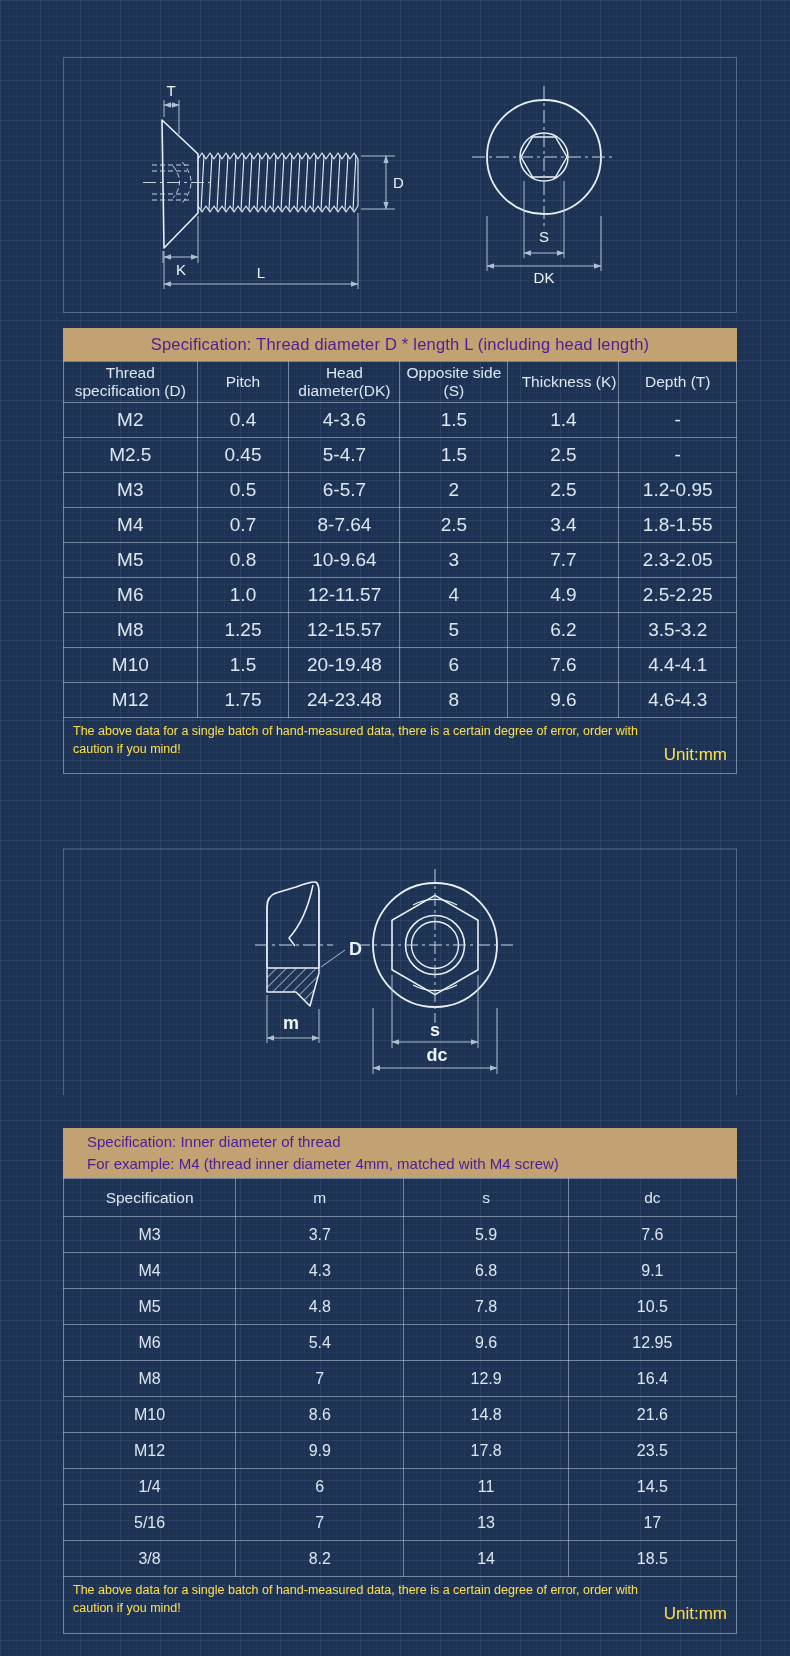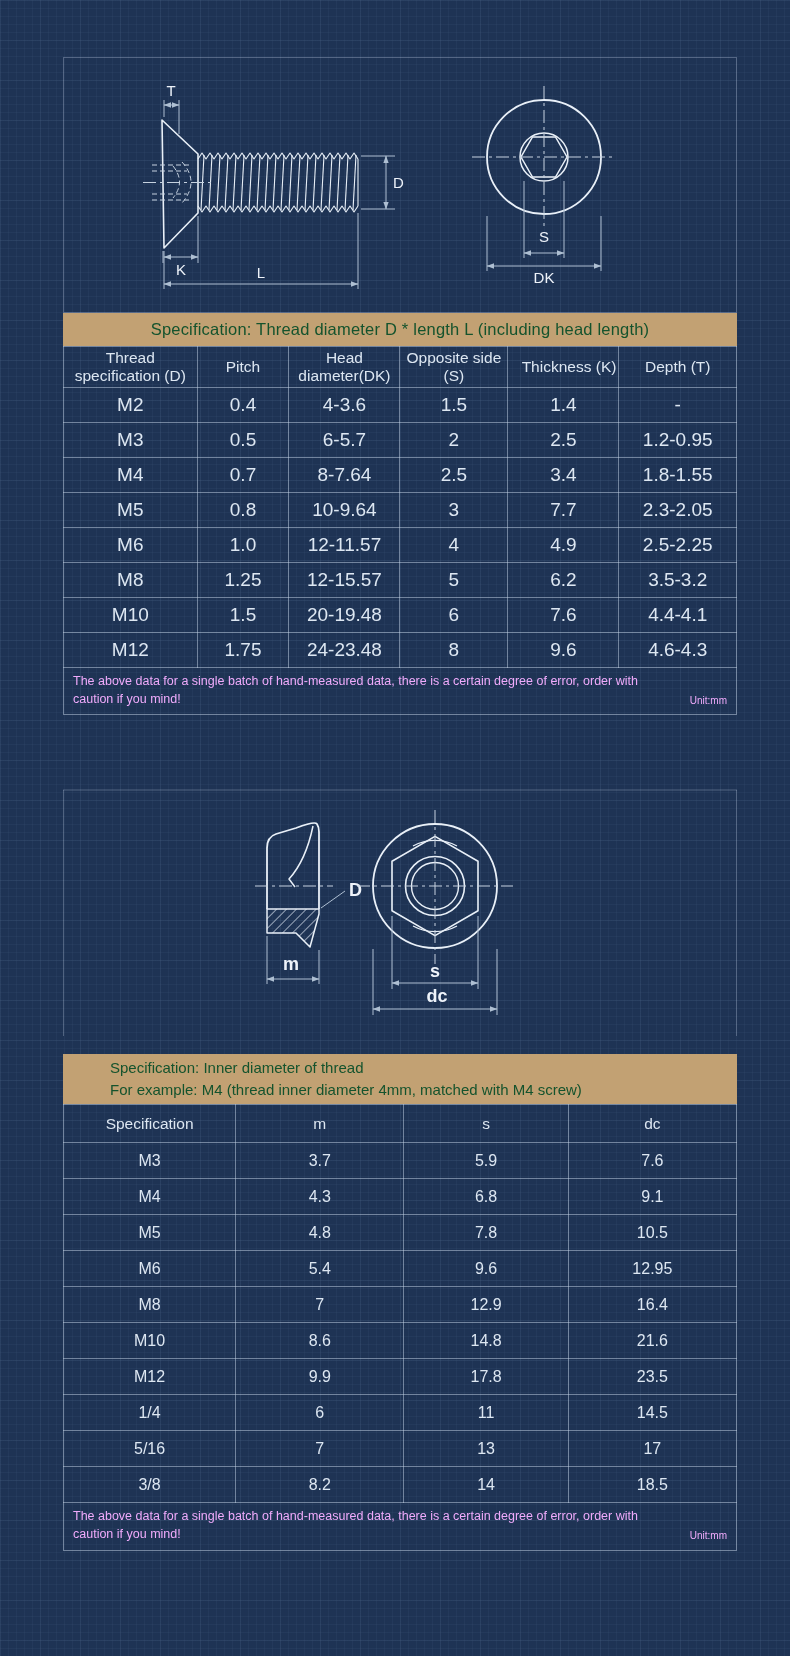--- a/index.html
+++ b/index.html
@@ -11,45 +11,45 @@
       linear-gradient(90deg, rgba(150,178,215,0.06) 1px, transparent 1px),
       linear-gradient(rgba(150,178,215,0.05) 1px, transparent 1px),
       linear-gradient(90deg, rgba(150,178,215,0.05) 1px, transparent 1px);
     background-size:40px 40px,40px 40px,8px 8px,8px 8px;
     font-family:"Liberation Sans", sans-serif;
     color:#dde7f2;
     overflow:hidden;
   }
   .wrap{width:674px;margin-left:63px;padding-top:57px;}
   .frame1{height:254px;border:1px solid rgba(198,213,232,0.32);box-sizing:content-box;}
-  .tanbar{background:#c2a173;color:#14532d;}
+  .tanbar{background:#c2a173;color:#4c1d95;margin-top:15px;}
   .tanbar1{height:33px;line-height:33px;text-align:center;font-size:16.5px;letter-spacing:.2px;}
-  .tanbar2{height:50px;padding:3px 0 0 47px;box-sizing:border-box;font-size:15px;line-height:22px;}
+  .tanbar2{height:50px;padding:3px 0 0 24px;box-sizing:border-box;font-size:15px;line-height:22px;}
   table.spec{width:100%;border-collapse:collapse;table-layout:fixed;}
   table.spec th, table.spec td{
     border:1px solid rgba(198,213,232,0.5);
     text-align:center;vertical-align:middle;
     color:#dde7f2;font-weight:normal;
     padding:0 2px;
   }
   table.spec th{font-size:15.5px;line-height:1.15;height:40px;}
   #tbl1 td{font-size:19px;height:34px;}
   #tbl2 th{height:37px;}
   #tbl2 td{font-size:16px;height:35px;}
   #tbl1 th:nth-child(1){width:20%;margin-top:7px;}  #tbl1 th:nth-child(2){width:13.5%;}
   #tbl1 th:nth-child(3){width:16.5%;}#tbl1 th:nth-child(4){width:16%;}
   #tbl1 th:nth-child(5){width:16.5%;text-align:right;}#tbl1 th:nth-child(6){width:17.5%;}
   #tbl2 th:nth-child(1){width:25.6%;}#tbl2 th:nth-child(2){width:25%;}
   #tbl2 th:nth-child(3){width:24.4%;}#tbl2 th:nth-child(4){width:25%;}
   .note{
     border:1px solid rgba(198,213,232,0.5);border-top:none;
-    font-size:12.5px;line-height:1.45;color:#f0abfc;
-    padding:4px 9px 6px 9px;position:relative;min-height:34px;box-sizing:border-box;
+    font-size:12.5px;line-height:1.45;color:#fde047;
+    padding:4px 9px 15px 9px;position:relative;min-height:34px;box-sizing:border-box;
   }
-  .note .unit{position:absolute;right:9px;bottom:6px;font-size:10px;}
+  .note .unit{position:absolute;right:9px;bottom:6px;font-size:17px;}
   .note p{margin:0;padding-right:60px;}
   .spacer1{height:21px;} .spacer2{height:14px;}
   svg text{fill:#eef3fa;}
   .dwg-label{font-size:15px;}
   .dwg-label-big{font-size:18px;font-weight:bold;}
 </style>
 </head>
 <body>
 
 <div class="wrap">
@@ -166,20 +166,28 @@
       <tbody>
         <tr>
           <td>M2</td>
           <td>0.4</td>
           <td>4-3.6</td>
           <td>1.5</td>
           <td>1.4</td>
           <td>-</td>
         </tr>
         <tr>
+          <td>M2.5</td>
+          <td>0.45</td>
+          <td>5-4.7</td>
+          <td>1.5</td>
+          <td>2.5</td>
+          <td>-</td>
+        </tr>
+        <tr>
           <td>M3</td>
           <td>0.5</td>
           <td>6-5.7</td>
           <td>2</td>
           <td>2.5</td>
           <td>1.2-0.95</td>
         </tr>
         <tr>
           <td>M4</td>
           <td>0.7</td>

